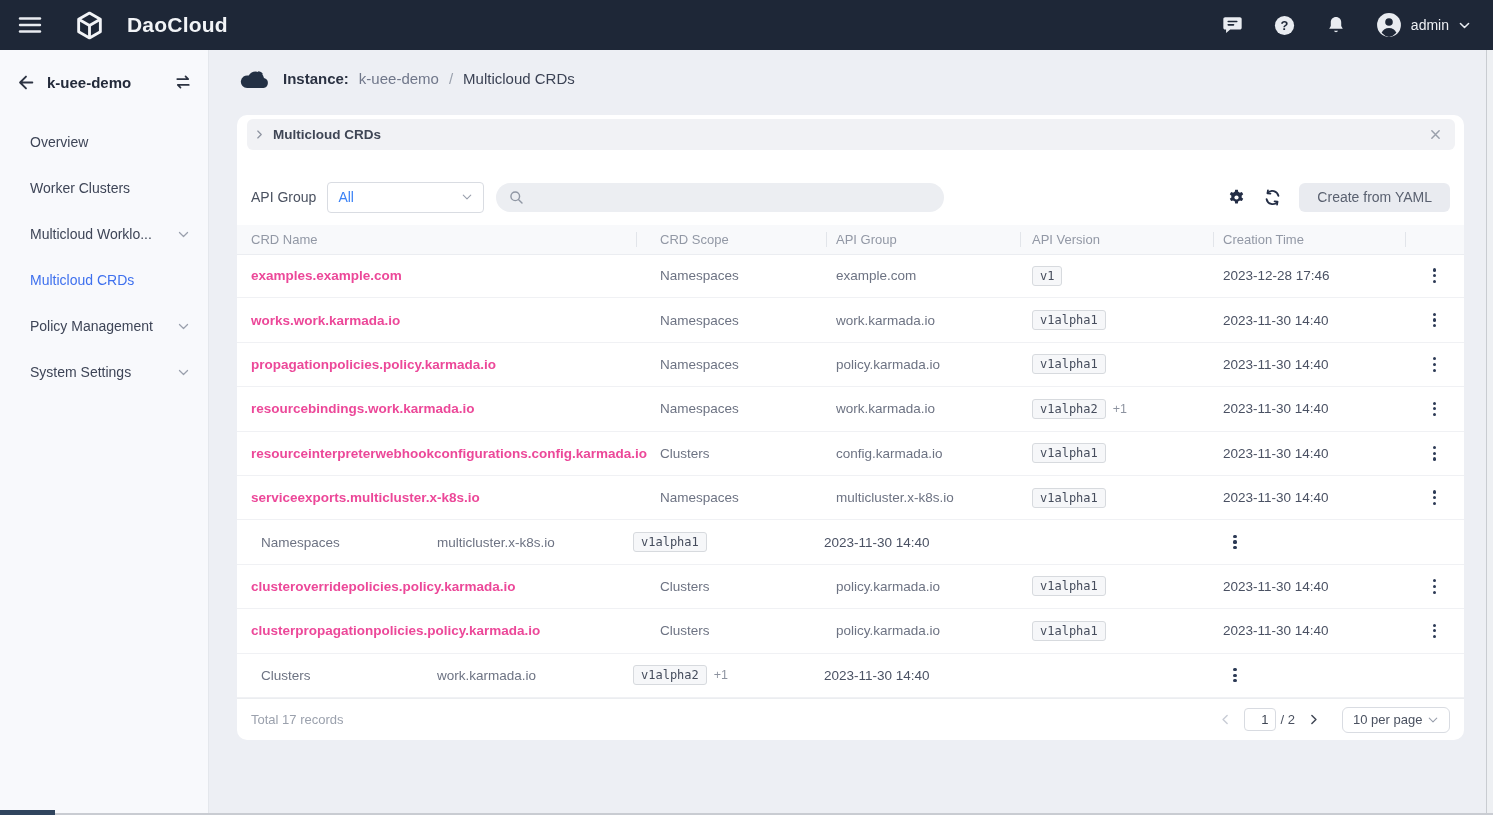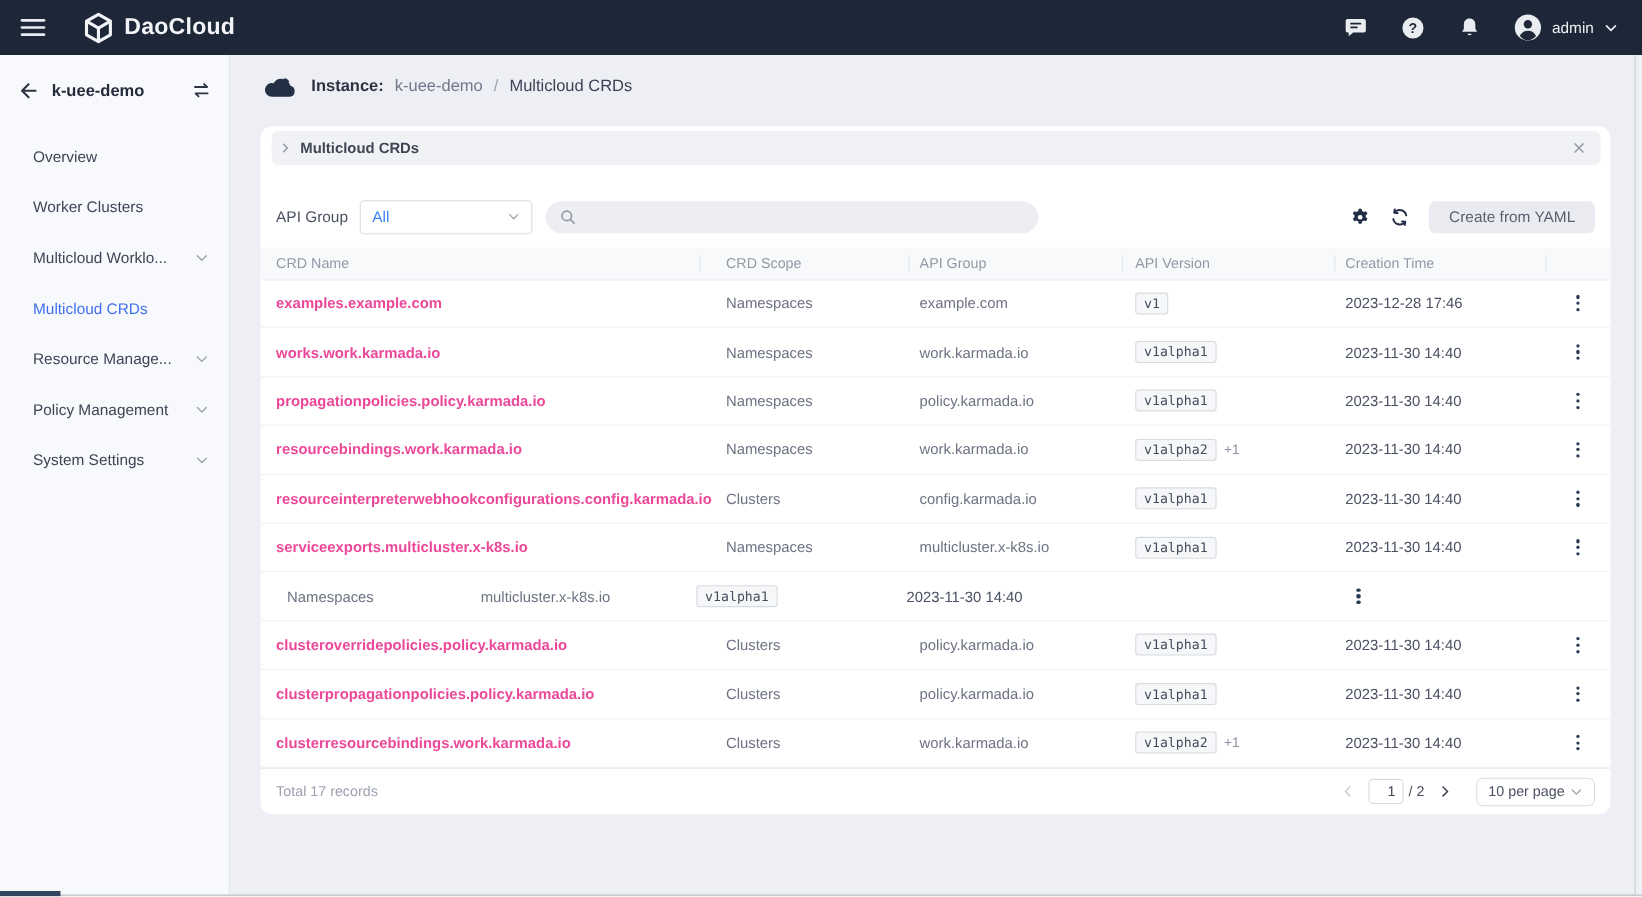--- a/index.html
+++ b/index.html
@@ -4,21 +4,21 @@
 <style>
   html,body{margin:0;padding:0;}
   .screen{position:relative;width:1493px;height:815px;background:#edeff4;overflow:hidden;
           font-family:"Liberation Sans",sans-serif;-webkit-font-smoothing:antialiased;}
 
   
   .topbar{position:absolute;left:0;top:0;width:100%;height:50px;background:#1e2737;
           display:flex;align-items:center;z-index:5;}
   .icon-btn{background:none;border:none;padding:0;cursor:pointer;display:flex;align-items:center;justify-content:center;}
   .hamburger{margin-left:18px;}
-  .brand{display:flex;align-items:center;gap:8px;margin-left:32px;}
+  .brand{display:flex;align-items:center;gap:22px;margin-left:32px;}
   .brand-text{color:#f2f4f7;font-size:21px;font-weight:700;letter-spacing:.2px;}
   .topbar-right{margin-left:auto;display:flex;align-items:center;gap:29px;margin-right:22px;}
   .user-menu{display:flex;align-items:center;gap:9px;cursor:pointer;text-align:center;}
   .user-name{color:#eef0f4;font-size:14px;}
 
   
   .sidebar{position:absolute;left:0;top:50px;bottom:0;width:209px;background:#f8f9fc;
            border-right:1px solid #e4e7ec;box-sizing:border-box;}
   .sidebar-head{height:64px;display:flex;align-items:center;padding:0 16px;}
   .cluster-name{font-size:15px;font-weight:700;color:#232a3a;margin-left:12px;}
@@ -200,28 +200,20 @@
           <span class="chev" style="display:flex;margin-left:auto;">
             <svg width="13" height="13" viewBox="0 0 16 16">
               <path d="M3 5.5l5 5 5-5" fill="none" stroke="#9aa0ad" stroke-width="1.5" stroke-linecap="round" stroke-linejoin="round"></path>
             </svg>
           </span>
         </div>
         <div class="side-item active">
           <span>Multicloud CRDs</span>
         </div>
         <div class="side-item">
-          <span>Resource Manage...</span>
-          <span class="chev" style="display:flex;margin-left:auto;">
-            <svg width="13" height="13" viewBox="0 0 16 16">
-              <path d="M3 5.5l5 5 5-5" fill="none" stroke="#9aa0ad" stroke-width="1.5" stroke-linecap="round" stroke-linejoin="round"></path>
-            </svg>
-          </span>
-        </div>
-        <div class="side-item">
           <span>Policy Management</span>
           <span class="chev" style="display:flex;margin-left:auto;">
             <svg width="13" height="13" viewBox="0 0 16 16">
               <path d="M3 5.5l5 5 5-5" fill="none" stroke="#9aa0ad" stroke-width="1.5" stroke-linecap="round" stroke-linejoin="round"></path>
             </svg>
           </span>
         </div>
         <div class="side-item">
           <span>System Settings</span>
           <span class="chev" style="display:flex;margin-left:auto;">
@@ -527,23 +519,20 @@
           </div>
           <div class="td c5">
             <button class="dots-btn">
               <i></i>
               <i></i>
               <i></i>
             </button>
           </div>
         </div>
         <div class="trow">
-          <div class="td c0">
-            <span class="crd-name">clusterresourcebindings.work.karmada.io</span>
-          </div>
           <div class="td c1">
             <span class="dim">Clusters</span>
           </div>
           <div class="td c2">
             <span class="dim">work.karmada.io</span>
           </div>
           <div class="td c3">
             <span class="badge">v1alpha2</span>
             <span class="extra">+1</span>
           </div>

